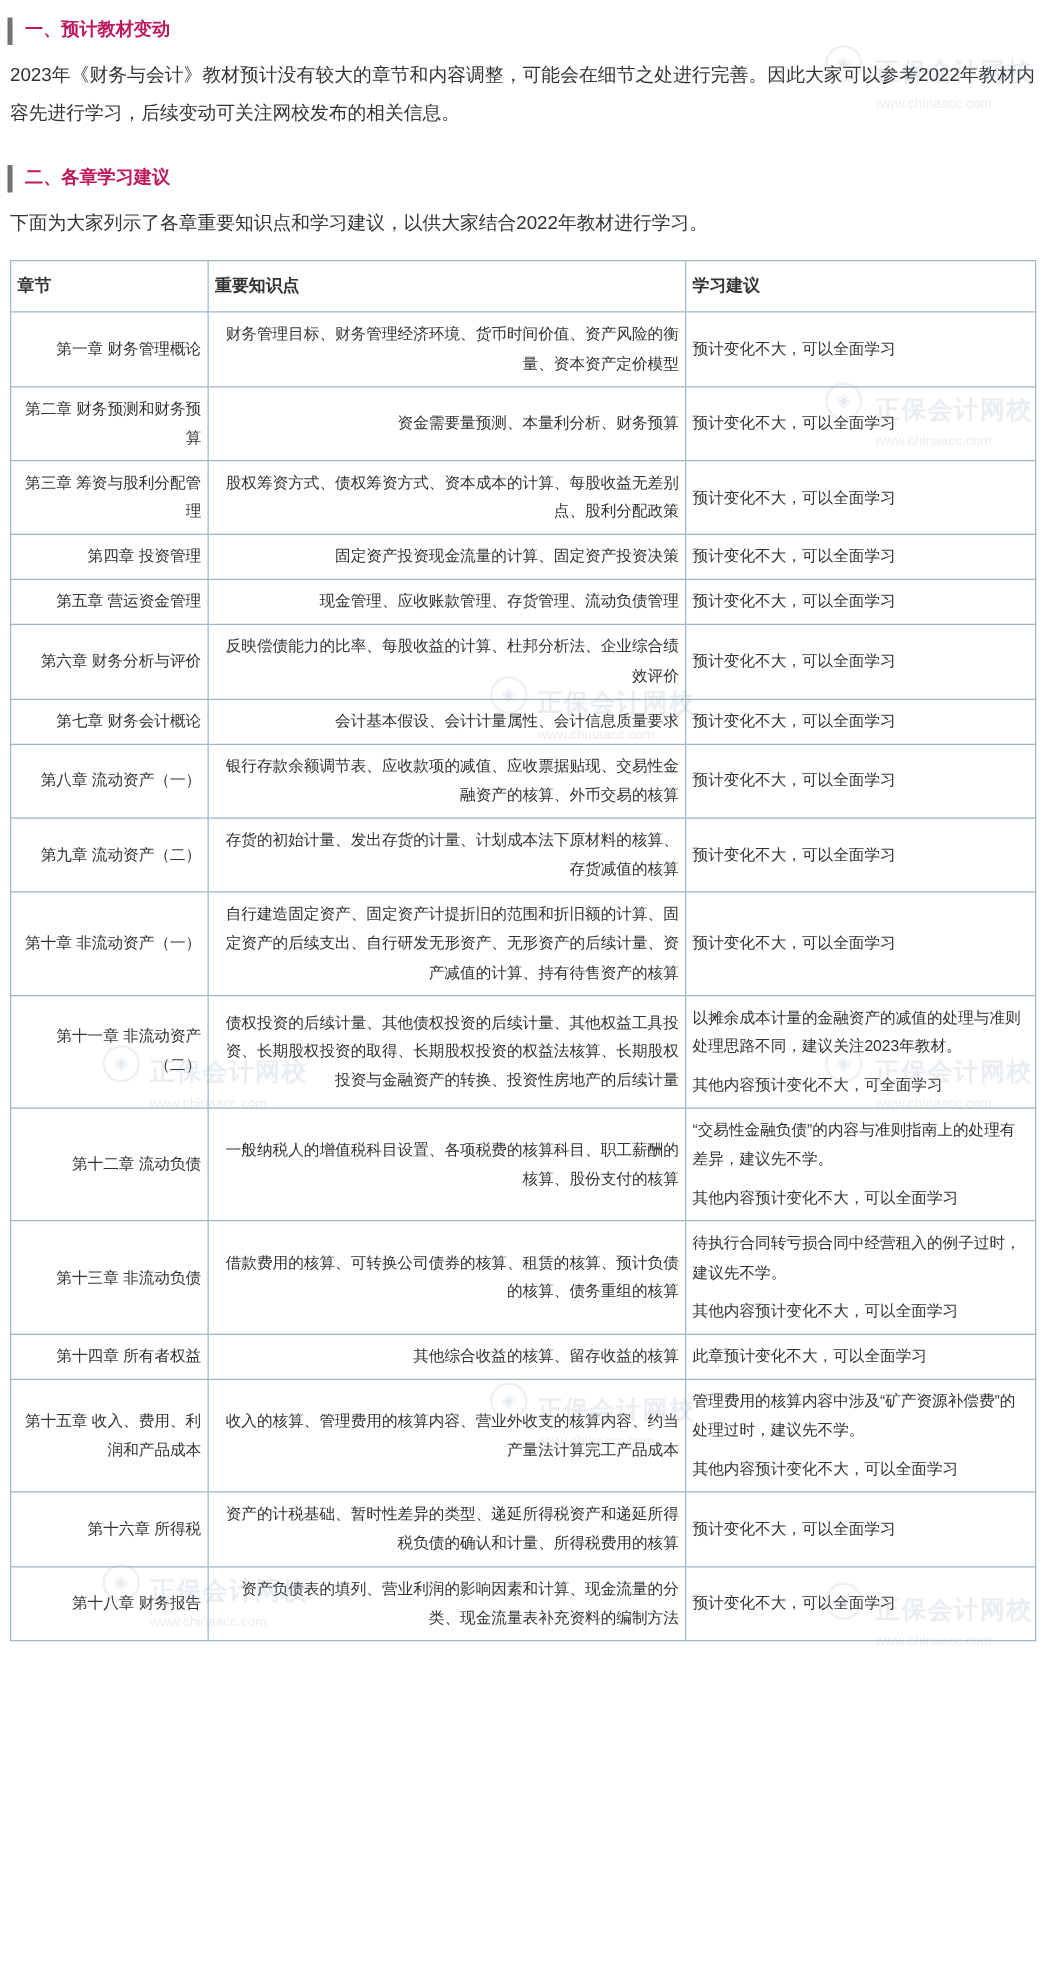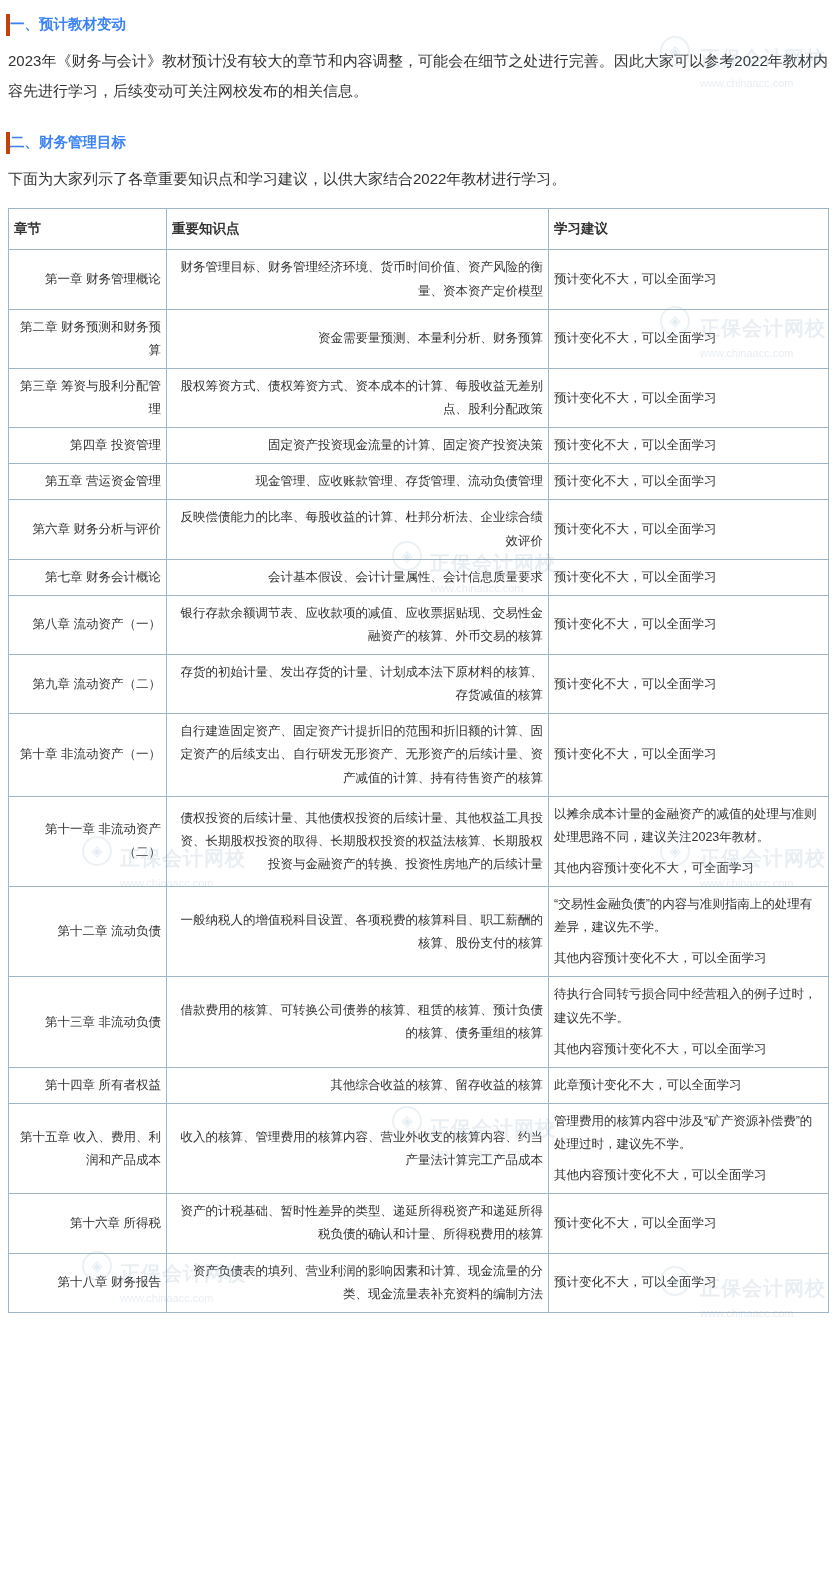--- a/index.html
+++ b/index.html
@@ -52,23 +52,24 @@
     border-radius: 50%;
     border: 2px solid rgba(120,160,190,0.15);
     color: rgba(120,160,190,0.2);
     font-size: 15px;
     text-align: center;
     line-height: 26px;
   }
   h2.section {
     font-size: 14.5px;
     font-weight: bold;
-    color: #3b82f6;
+    color: #be185d;
     margin: 14px 0 10px 0;
-    border-left: 4px solid #c2410c;
+    padding-left: 10px;
+    border-left: 4px solid #737373;
     line-height: 1.5;
   }
   h2.section.second {
     margin-top: 26px;
   }
   p.para {
     margin: 6px 2px 10px 2px;
     font-size: 15px;
     line-height: 2.0;
     color: #333333;
@@ -126,21 +127,21 @@
       <div class="wm-logo" style="left: 82px; top: 836px;">◈</div>
       <div class="wm-logo" style="left: 660px; top: 836px;">◈</div>
       <div class="wm-logo" style="left: 392px; top: 1106px;">◈</div>
       <div class="wm-logo" style="left: 82px; top: 1251px;">◈</div>
       <div class="wm-logo" style="left: 660px; top: 1266px;">◈</div>
     </div>
 
   <h2 class="section">一、预计教材变动</h2>
   <p class="para">2023年《财务与会计》教材预计没有较大的章节和内容调整，可能会在细节之处进行完善。因此大家可以参考2022年教材内容先进行学习，后续变动可关注网校发布的相关信息。</p>
 
-  <h2 class="section second">二、财务管理目标</h2>
+  <h2 class="section second">二、各章学习建议</h2>
   <p class="para">下面为大家列示了各章重要知识点和学习建议，以供大家结合2022年教材进行学习。</p>
 
   <table class="main">
     <colgroup>
         <col class="c1">
         <col class="c2">
         <col class="c3">
       </colgroup>
     <thead>
       <tr>

